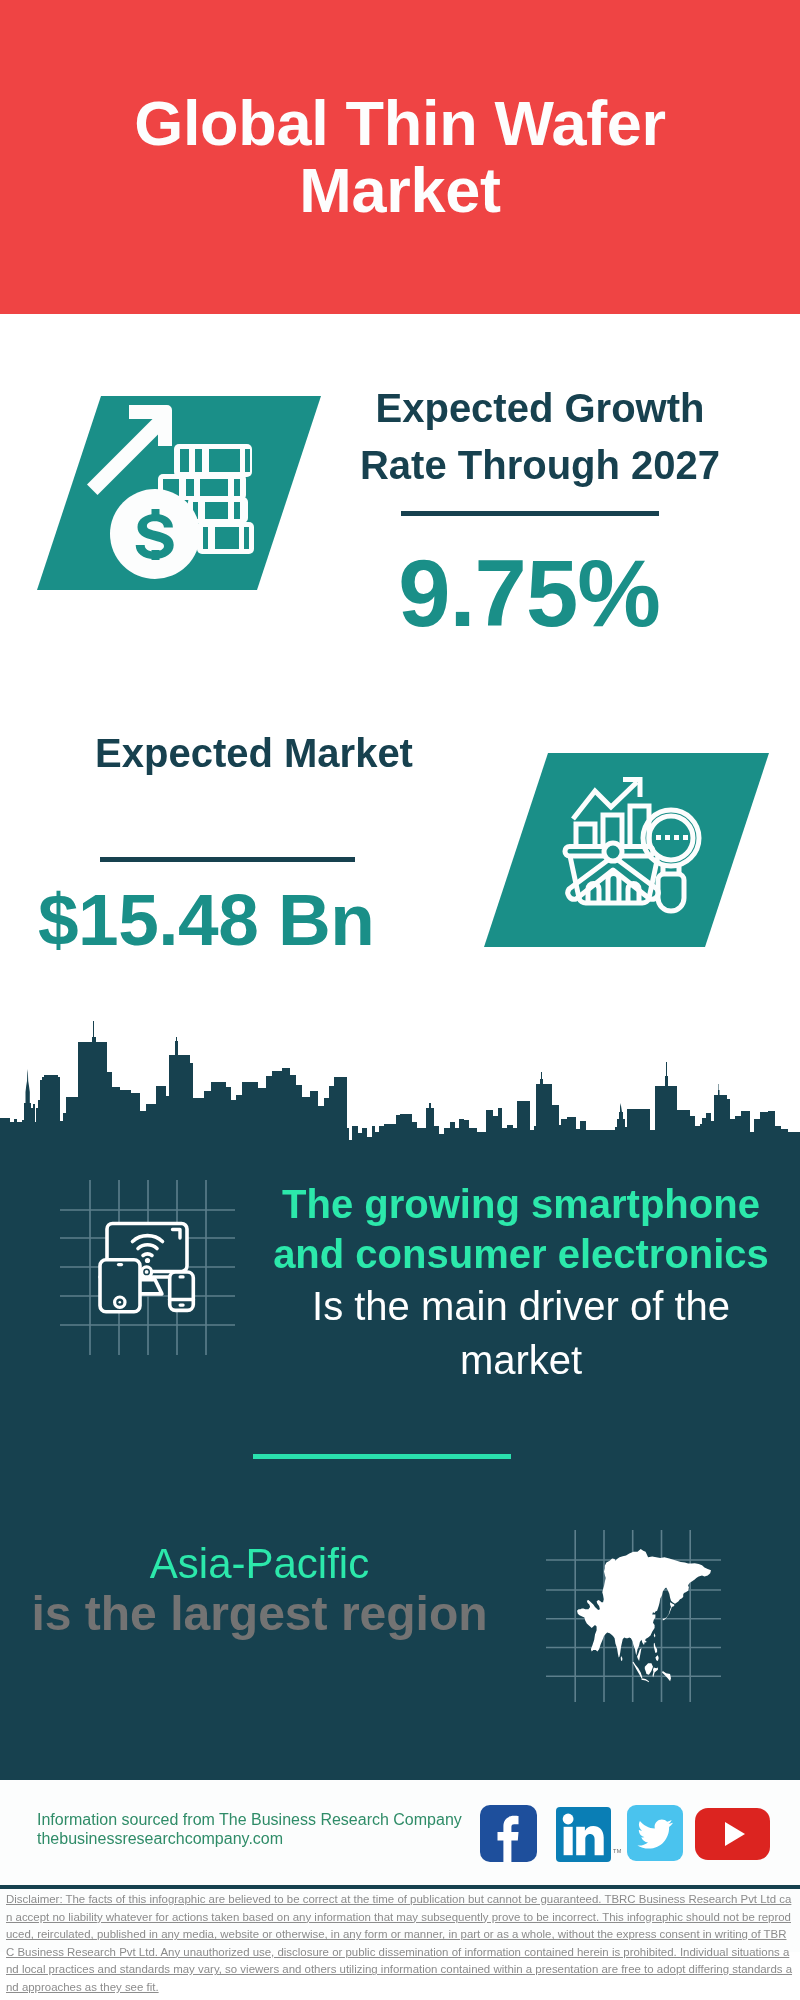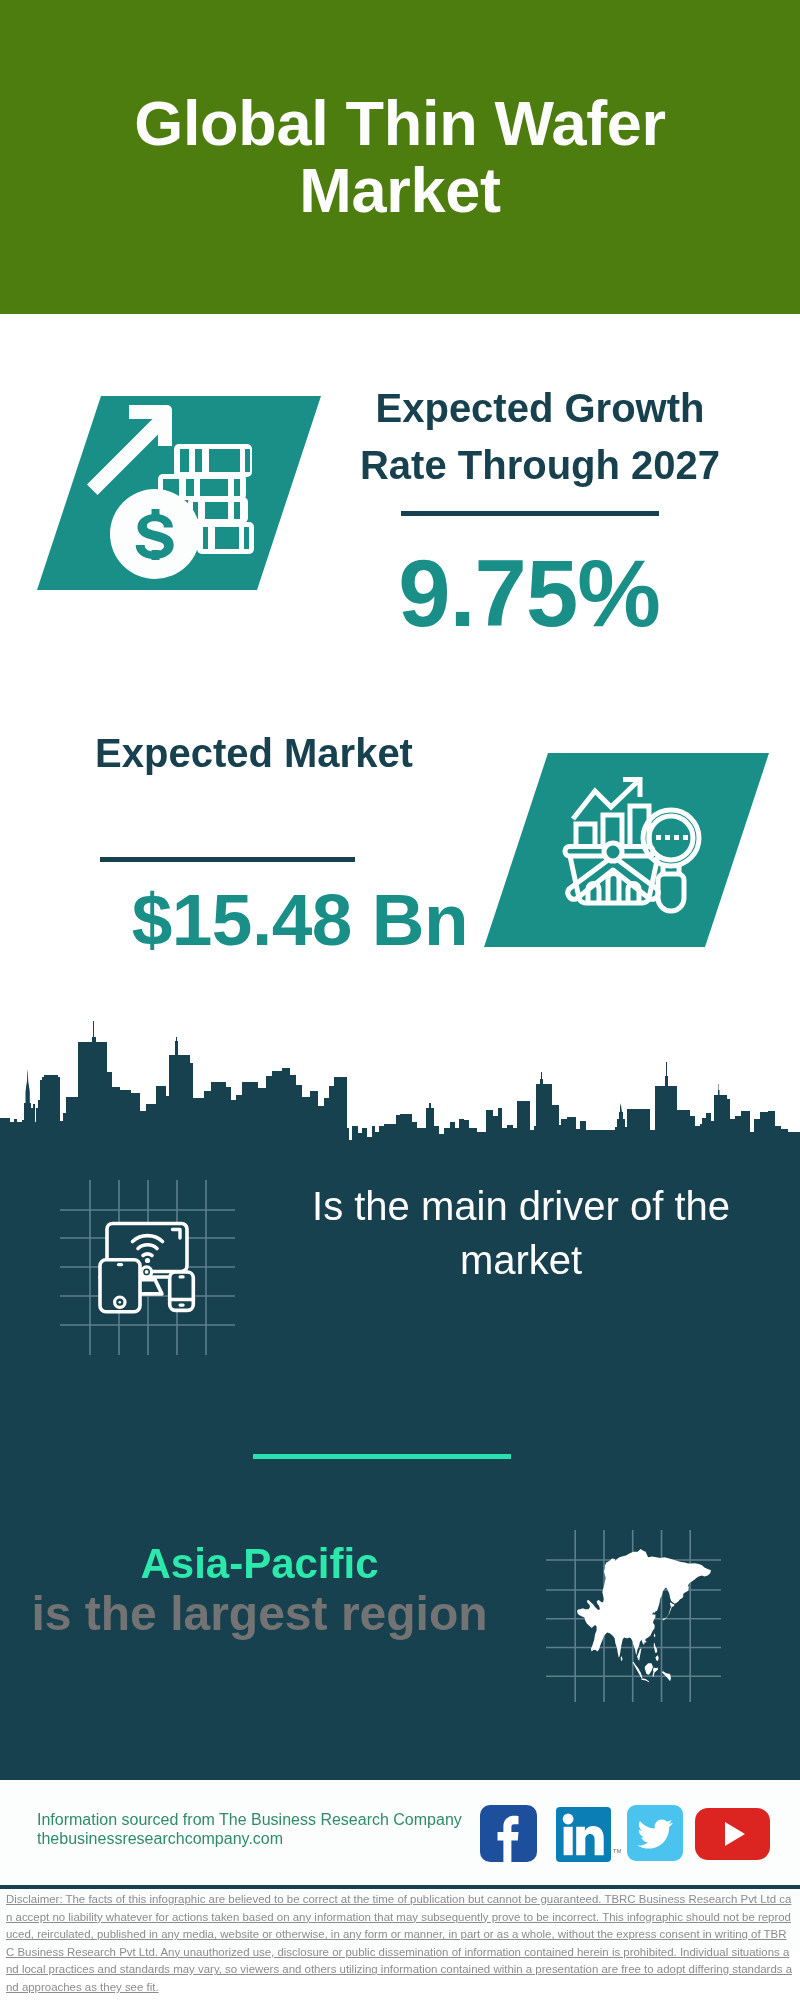--- a/index.html
+++ b/index.html
@@ -2,54 +2,54 @@
 <html><head>
 <meta charset="utf-8">
 <style>
   * { margin:0; padding:0; box-sizing:border-box; }
   html,body { width:800px; height:2000px; }
   body { font-family:"Liberation Sans", sans-serif; background:#ffffff; overflow:hidden;
          -webkit-font-smoothing:antialiased; }
   .page { position:relative; width:800px; height:2000px; overflow:hidden; }
 
   
-  .header { position:absolute; left:0; top:0; width:800px; height:314px; background:#4d7c0f; }
+  .header { position:absolute; left:0; top:0; width:800px; height:314px; background:#ef4444; }
   .header h1 { position:absolute; left:100px; top:90px; width:600px; text-align:center;
     color:#fdfdfd; font-size:63px; font-weight:bold; line-height:67px; letter-spacing:-0.3px; }
 
   
   .shape1 { position:absolute; left:37px; top:396px; }
   .stat1-title { position:absolute; left:325px; top:380px; width:430px; text-align:center;
      color:#17414f; font-size:40px; font-weight:bold; line-height:57px; }
   .rule1 { position:absolute; left:401px; top:511px; width:258px; height:5px; background:#17414f; }
   .stat1-value { position:absolute; left:314px; top:550px; width:430px; text-align:center;
      color:#1a8f88; font-size:94px; font-weight:bold; letter-spacing:-1px; line-height:88px; }
 
   
   .shape2 { position:absolute; left:484px; top:753px; }
   .stat2-title { position:absolute; left:39px; top:725px; width:430px; text-align:center;
      color:#17414f; font-size:40px; font-weight:bold; line-height:56px; }
   .rule2 { position:absolute; left:100px; top:857px; width:255px; height:5px; background:#17414f; }
-  .stat2-value { position:absolute; left:38px; top:886px; width:430px; text-align:right;
+  .stat2-value { position:absolute; left:38px; top:886px; width:430px; text-align:left;
      color:#1a8f88; font-size:73px; font-weight:bold; letter-spacing:-0.5px; line-height:68px; }
 
   
   .darkband { position:absolute; left:0; top:1140px; width:800px; height:640px; background:#17414f; }
   .skyline { position:absolute; left:0; top:1015px; width:800px; height:130px; }
 
   
   .devices-icon { position:absolute; left:60px; top:1180px; }
   .driver-text { position:absolute; left:256px; top:1179px; width:530px; text-align:center; }
   .dt-hi { color:#2ce8ab; font-size:40px; font-weight:bold; line-height:50px; letter-spacing:0px; }
   .dt-sub { color:#ffffff; font-size:40px; font-weight:normal; line-height:54px; }
   .mid-rule { position:absolute; left:253px; top:1454px; width:258px; height:5px; background:#2ae0ae; }
 
   
   .region-text { position:absolute; left:15px; top:1539px; width:489px; text-align:center; }
-  .rt-hi { color:#2ce8ab; font-size:42px; font-weight:bold; line-height:50px; }
+  .rt-hi { color:#2ce8ab; font-size:42px; font-weight:normal; line-height:50px; }
   .rt-sub { color:#737373; font-size:48px; font-weight:bold; line-height:50px; }
   .map-icon { position:absolute; left:546px; top:1530px; }
 
   
   .footer { position:absolute; left:0; top:1780px; width:800px; height:172px; background:#fcfdfd; }
   .footer > * { position:absolute; }
   .src { position:absolute; left:37px; top:30px; color:#2f8c68; font-size:16px; line-height:19px; }
   .social { position:absolute; left:0; top:0; width:800px; height:100px; }
   .sico { position:absolute; display:block; }
   .sico.fb { left:480px; top:25px; }
@@ -202,20 +202,23 @@
       <circle cx="59.8" cy="122.2" r="1.3" fill="#ffffff" stroke="none"></circle>
 
       <path d="M115.5,92 h12 a5.8,5.8 0 0 1 5.8,5.8 v26.8 a5.8,5.8 0 0 1 -5.8,5.8 h-12
                a5.8,5.8 0 0 1 -5.8,-5.8 v-26.8 a5.8,5.8 0 0 1 5.8,-5.8 z" fill="#17414f"></path>
       <rect x="118.5" y="95.3" width="6.2" height="3.2" rx="1.6" fill="#ffffff" stroke="none"></rect>
       <path d="M109.7,119.5 h23.6"></path>
       <rect x="118.5" y="123.5" width="6.2" height="3.2" rx="1.6" fill="#ffffff" stroke="none"></rect>
     </g>
   </svg>
   <div class="driver-text">
+    <div class="dt-hi">
+      <span>The growing smartphone</span><br><span>and consumer electronics</span>
+    </div>
     <div class="dt-sub">
       <span>Is the main driver of the</span><br><span>market</span>
     </div>
   </div>
   <div class="mid-rule"></div>
 
   <div class="region-text">
     <div class="rt-hi">Asia-Pacific</div>
     <div class="rt-sub">
       <span>is the largest region</span><br>

